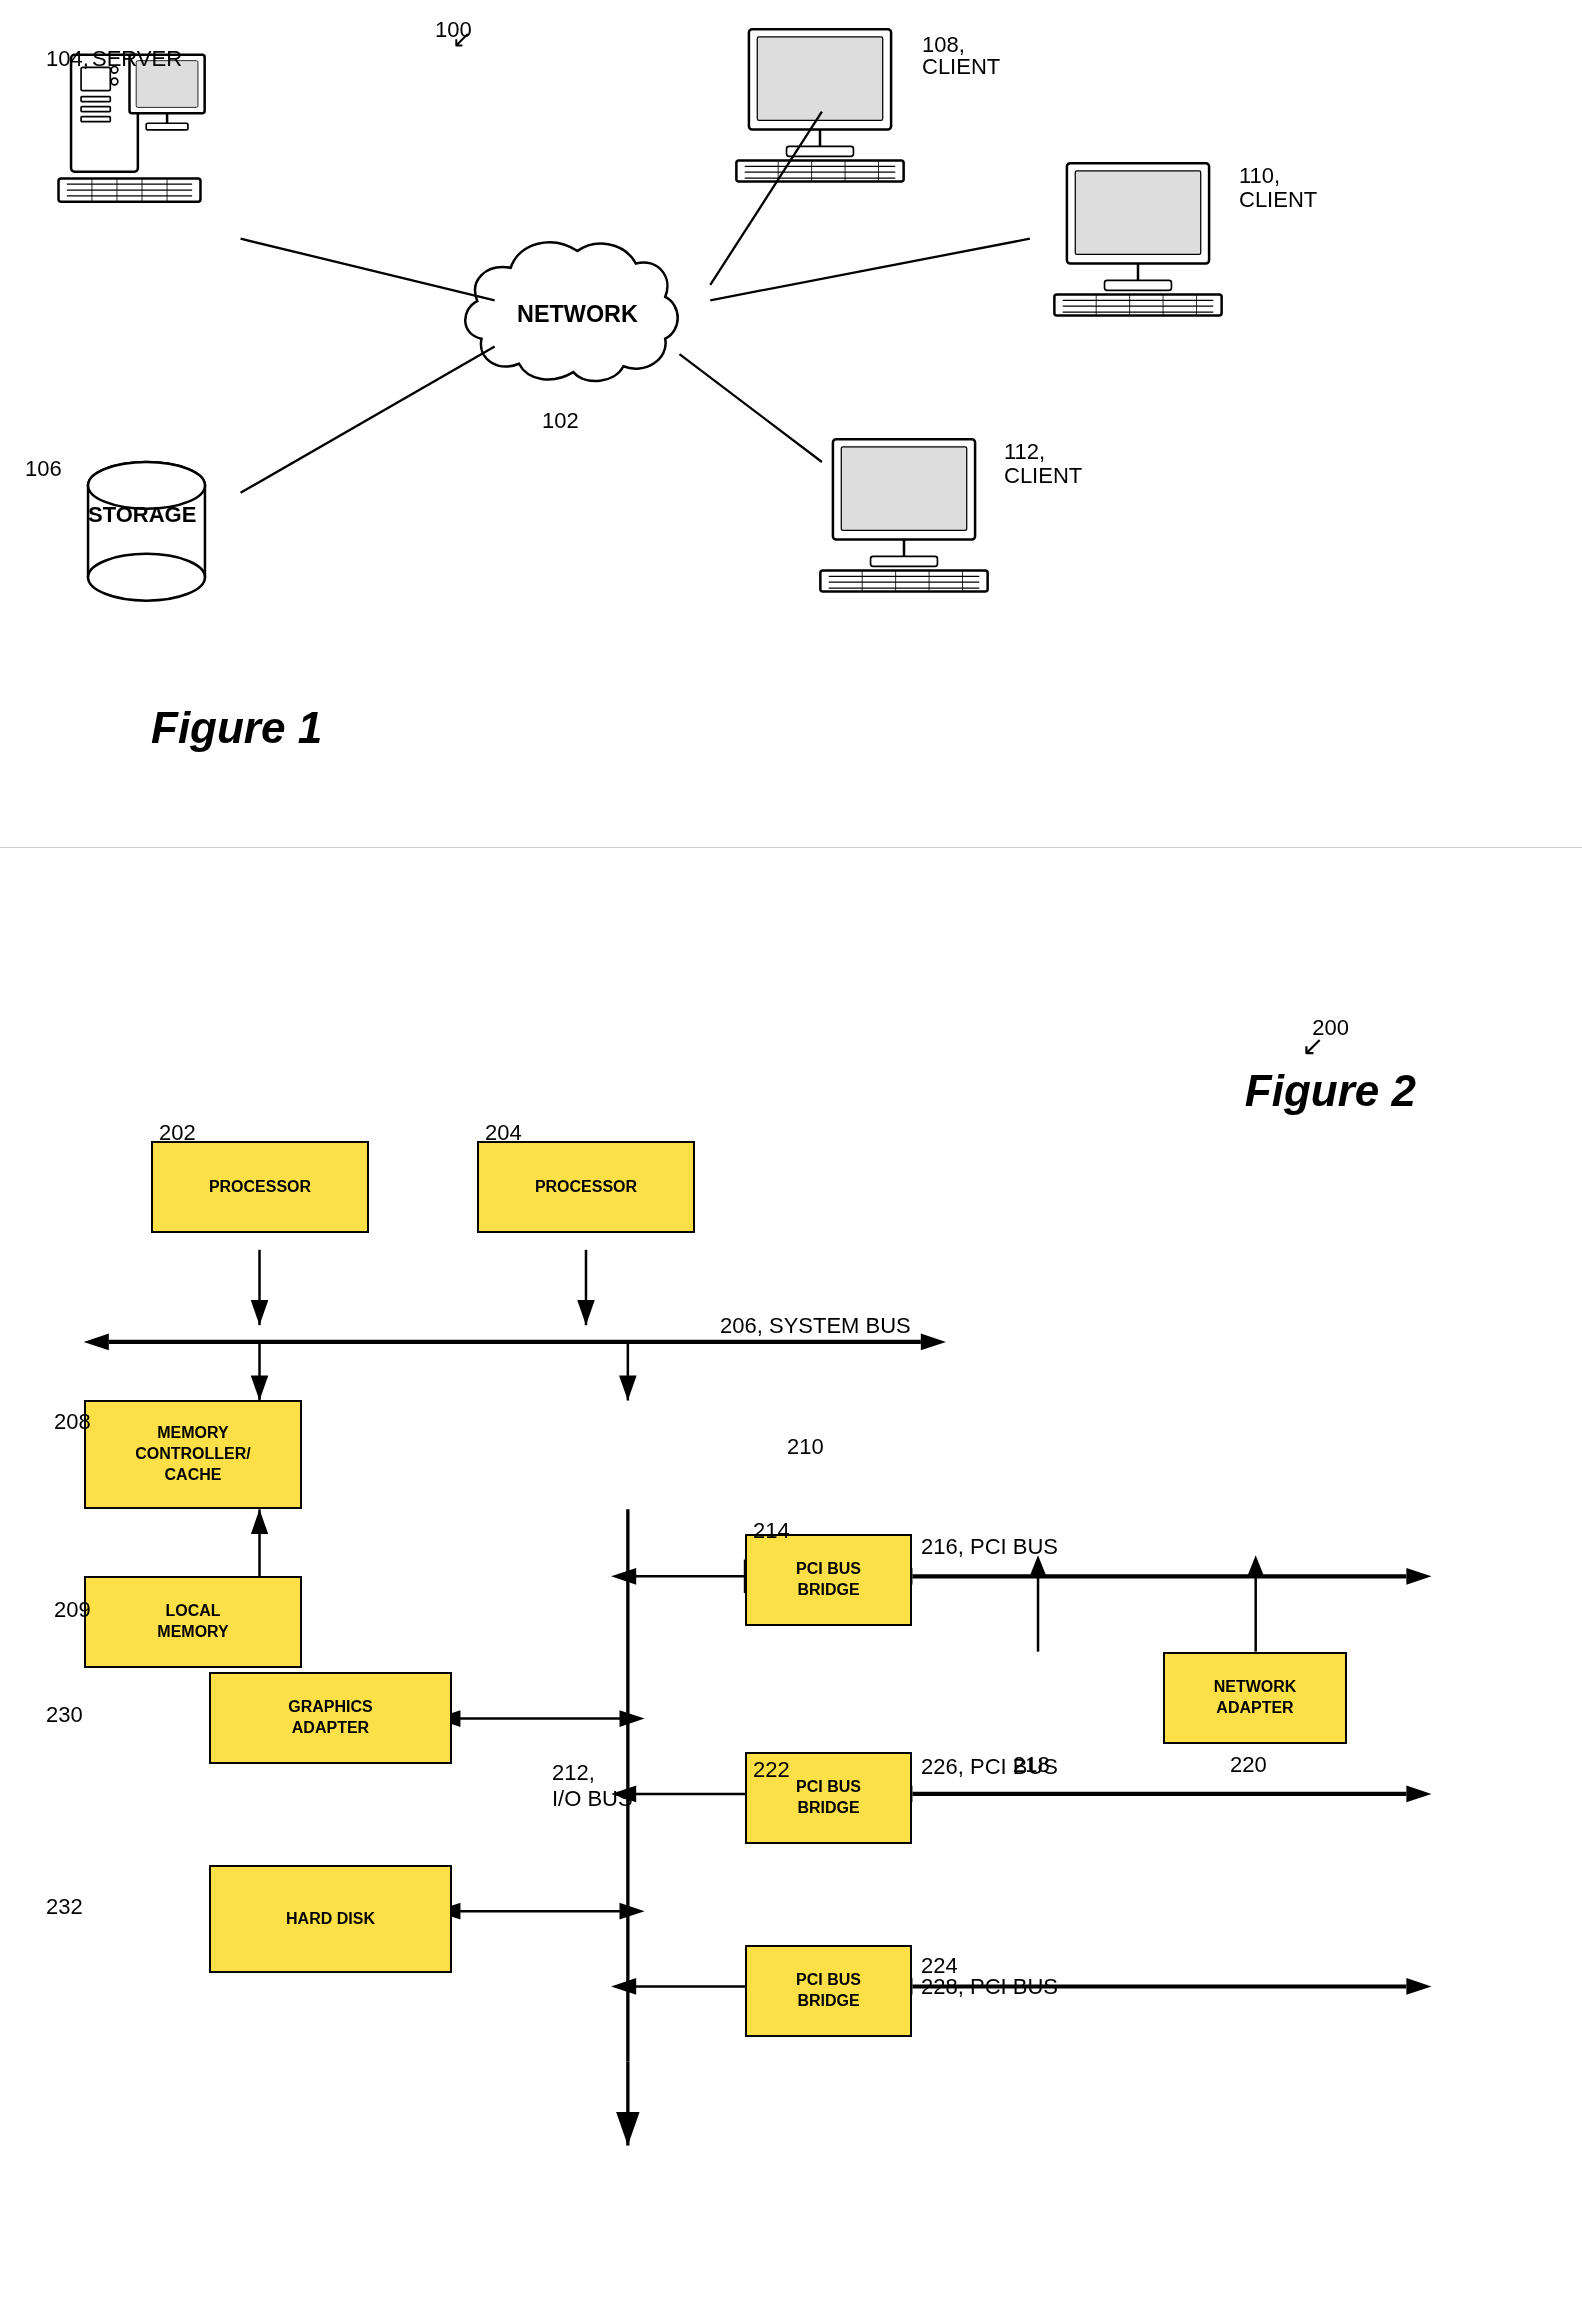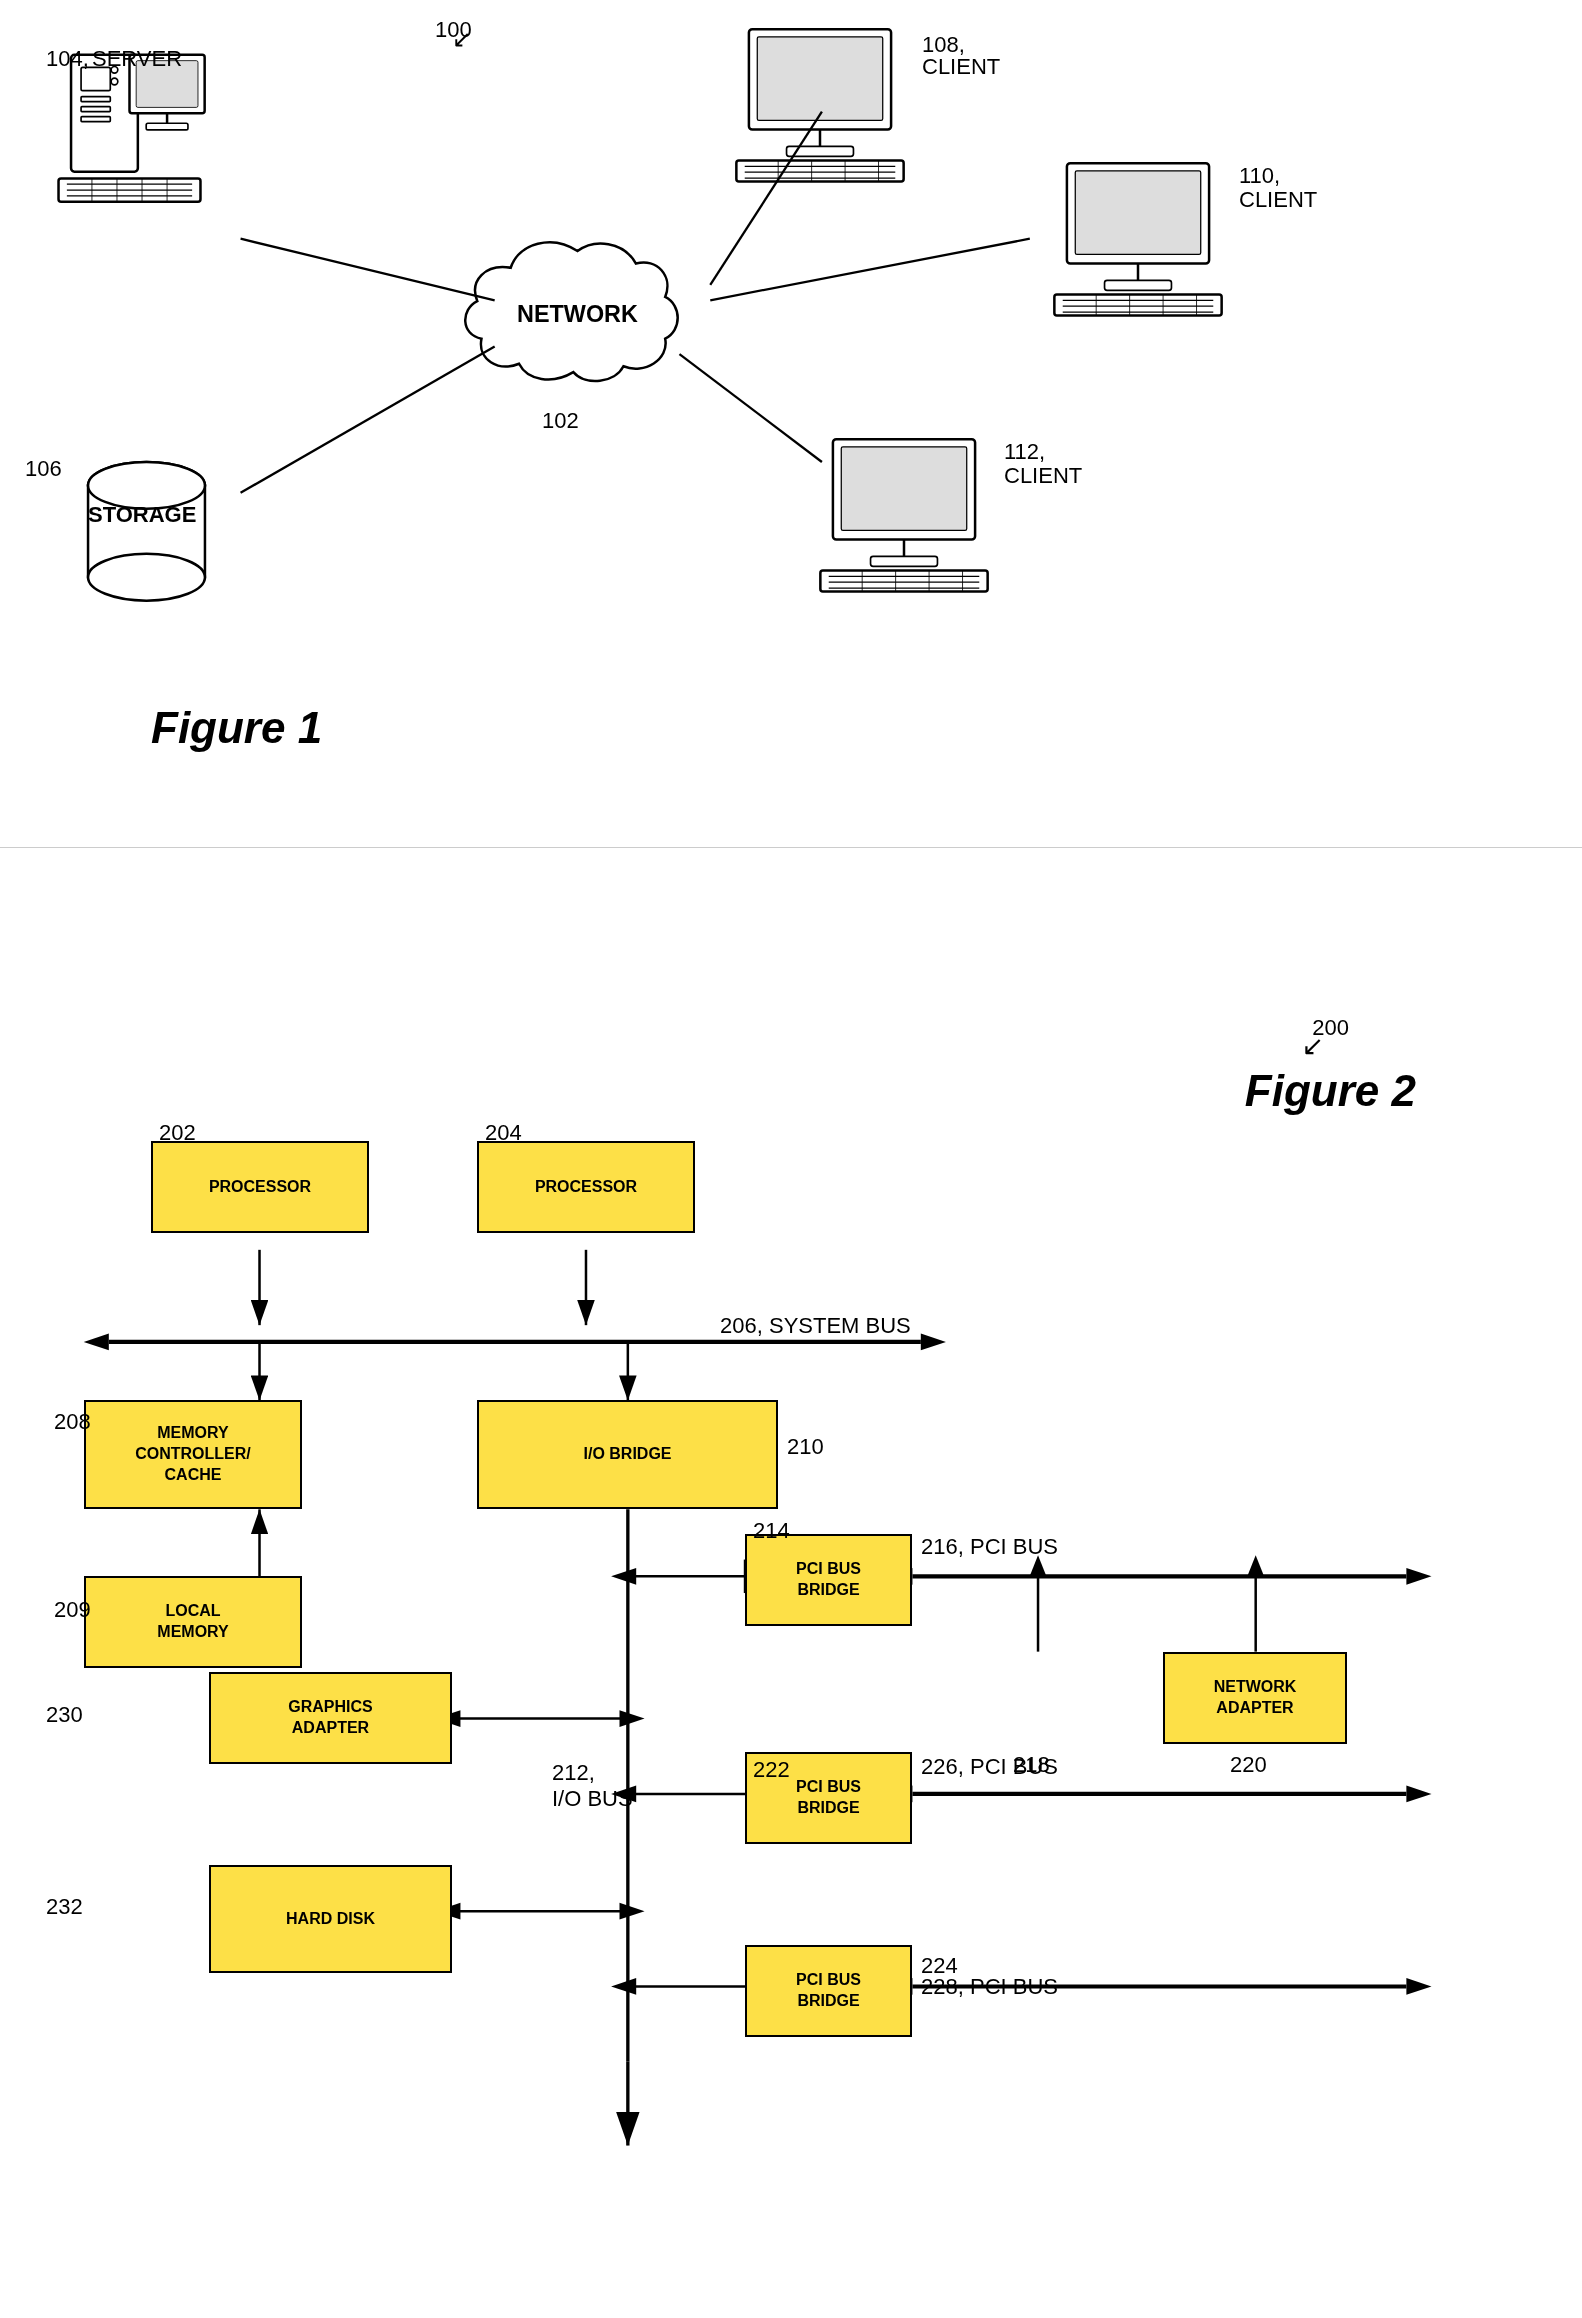--- a/index.html
+++ b/index.html
@@ -281,23 +281,20 @@
     <span>206,</span> <span>SYSTEM BUS</span>
   </div>
 
   <div class="box" style="left:84px; top:552px; width:218px; height:109px;">
     <span style="white-space:pre-line;">MEMORY
 CONTROLLER/
 CACHE</span>
   </div>
   <div class="ref-label" style="left:54px; top:561px;">208</div>
 
-  <div class="box" style="left:477px; top:552px; width:301px; height:109px;">
-    <span>I/O BRIDGE</span>
-  </div>
   <div class="ref-label" style="left:787px; top:586px;">210</div>
 
   <div class="box" style="left:84px; top:728px; width:218px; height:92px;">
     <span style="white-space:pre-line;">LOCAL
 MEMORY</span>
   </div>
   <div class="ref-label" style="left:54px; top:749px;">209</div>
 
   <div class="ref-label" style="left:552px; top:912px;">
     <span>212,<br>I/O BUS</span>

